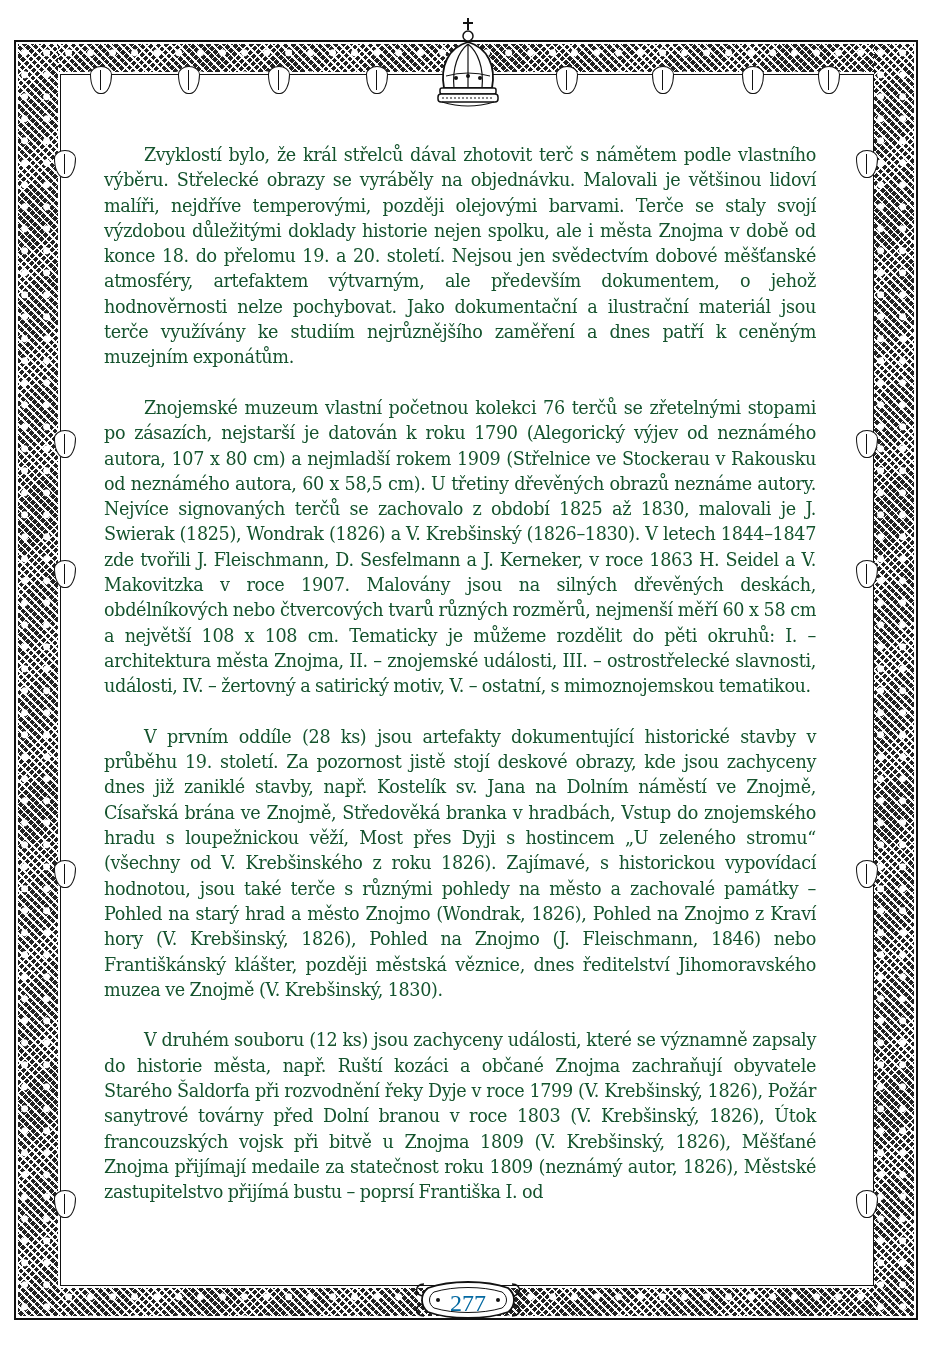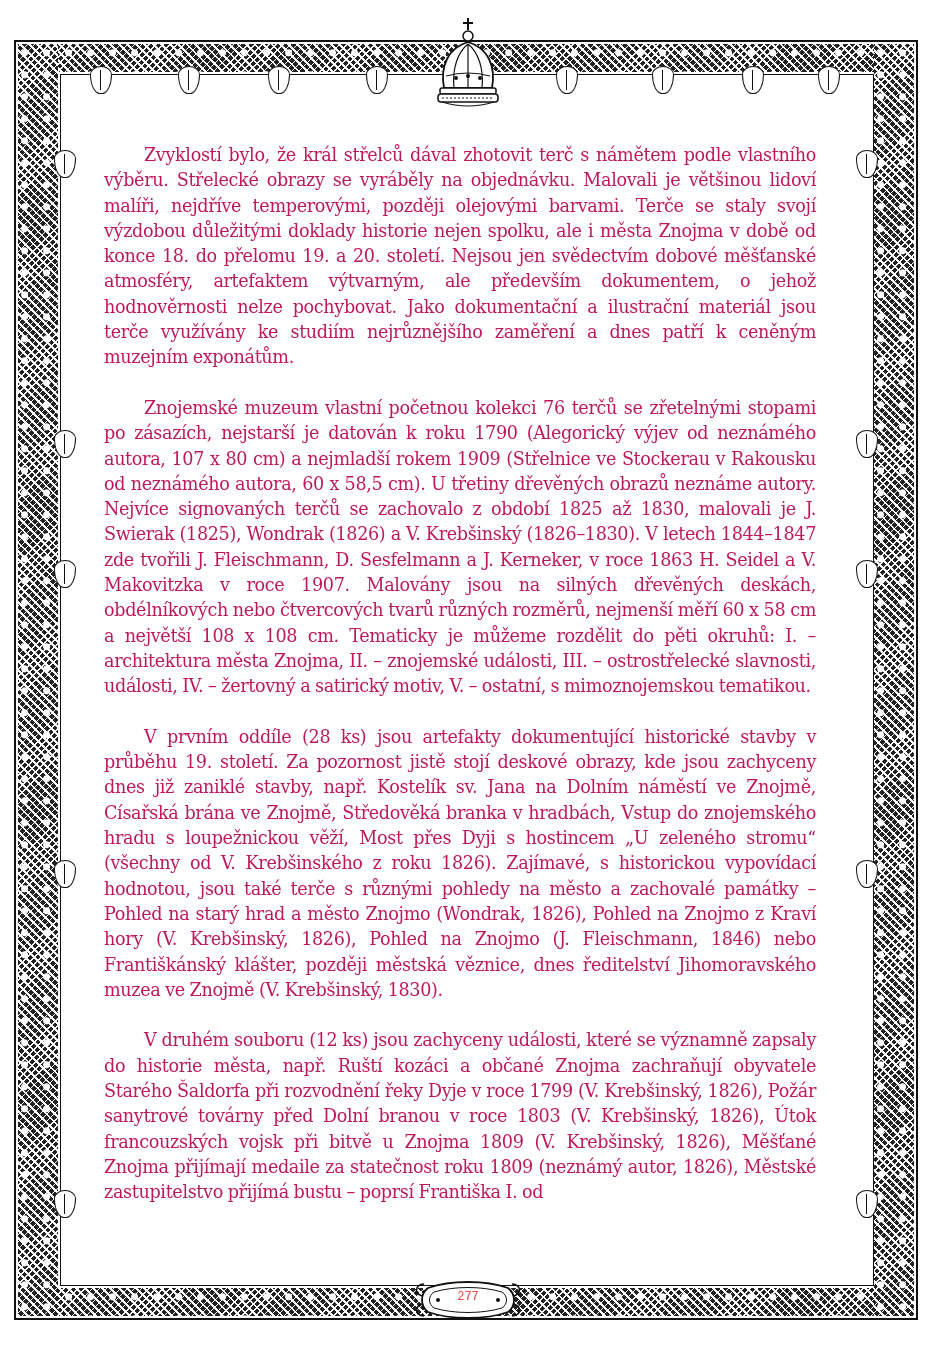--- a/index.html
+++ b/index.html
@@ -38,36 +38,36 @@
     background: #111;
   }
 
   .crown {
     position: absolute; left: 434px; top: 16px; width: 68px; height: 98px;
   }
 
   .text-column {
     position: absolute; left: 104px; top: 143px; width: 712px;
     font-family: "DejaVu Serif", serif;
-    font-size: 17.6px; line-height: 25.3px; color: #be185d;
+    font-size: 17.6px; line-height: 25.3px; color: #14532d;
     text-align: justify; hyphens: manual;
   }
   .text-column p {
     margin: 0 0 25.3px 0;
     text-indent: 40px;
     letter-spacing: -0.35px;
     word-spacing: -0.5px;
   }
 
   .page-number-cartouche {
     position: absolute; left: 410px; top: 1278px; width: 116px; height: 44px;
   }
   .page-number {
     position: absolute; left: 0; top: 12px; width: 116px; text-align: center;
-    font-family: Liberation Mono, monospace; font-size: 12px; color: #ef4444;
+    font-family: Liberation Serif, serif; font-size: 24px; color: #0369a1;
   }
 </style>
 </head>
 <body>
 
 <div class="frame-outer"></div>
 <div class="frame-band-top"></div>
 <div class="frame-band-bottom"></div>
 <div class="frame-band-left"></div>
 <div class="frame-band-right"></div>

